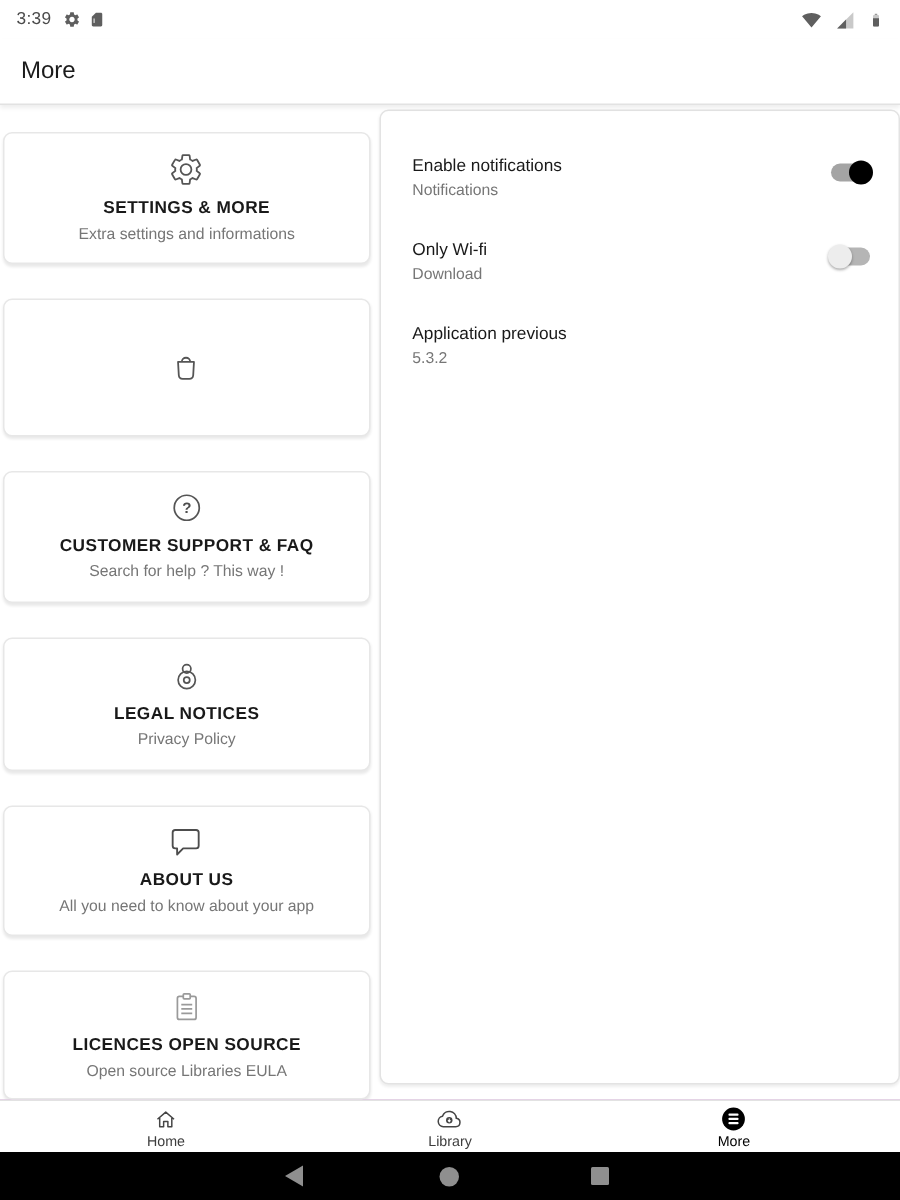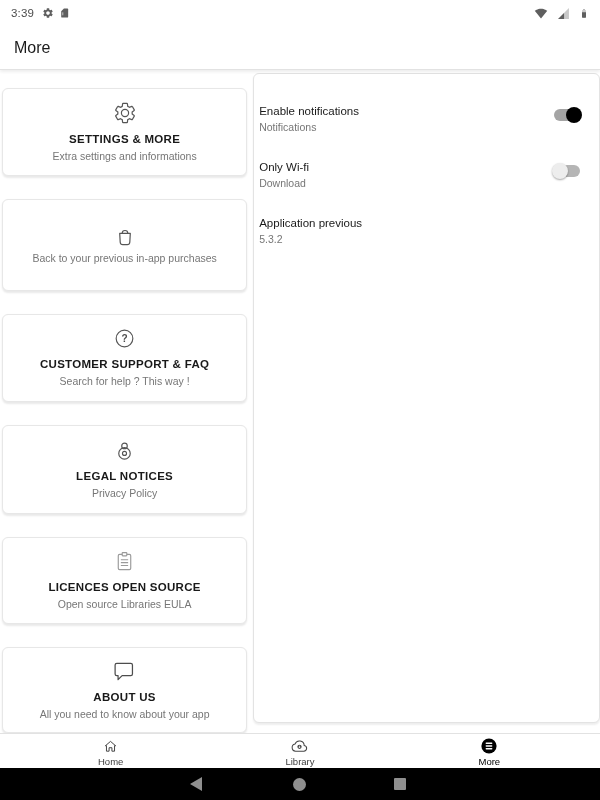--- a/index.html
+++ b/index.html
@@ -29,21 +29,21 @@
   .left-col .menu-card:nth-of-type(4){ height:93px; }
   .left-col .menu-card:nth-of-type(6){ height:90px; }
   .ci { display:inline-flex; }
   .mc-title { font-size:11.5px; font-weight:700; color:#191919; letter-spacing:.3px;
               margin-top:7px; line-height:1.3; max-width:182px; }
   .mc-sub { font-size:10.5px; color:#767676; margin-top:3px; line-height:1.25; }
 
   .settings-card { margin-left:6px; margin-top:3px; width:361px; height:650px;
                    background:#fff; border:1px solid #e3e3e3; border-radius:6px;
                    box-shadow:0 1.5px 2px rgba(0,0,0,.07);
-                   padding:31px 18px 0 5px; }
+                   padding:31px 18px 0 21px; }
   .set-row { display:flex; align-items:flex-start; margin-bottom:28px; }
   .set-title { font-size:11.5px; color:#191919; }
   .set-sub { font-size:10.5px; color:#767676; margin-top:4px; }
 
   
   .toggle { position:relative; width:28px; height:16px; margin-left:auto; margin-top:2px; cursor:pointer; flex:none; }
   .toggle .track { position:absolute; top:2px; left:1px; width:26px; height:12px; border-radius:6px; }
   .toggle .thumb { position:absolute; top:0; width:16px; height:16px; border-radius:50%; }
   .toggle.on .track { background:#a4a4a4; }
   .toggle.on .thumb { right:-1px; background:#000; }
@@ -127,21 +127,20 @@
         <span class="mc-sub">Extra settings and informations</span>
       </div>
 
       <div class="menu-card">
         <span class="ci">
           <svg width="24" height="24" viewBox="0 0 24 24">
               <path fill="none" stroke="#555" stroke-width="1.2" d="M9.2 8.3a2.8 2.8 0 0 1 5.6 0"></path>
               <path fill="none" stroke="#555" stroke-width="1.2" stroke-linejoin="round" d="M6.7 8.3h10.6l-.5 8.9a2.6 2.6 0 0 1-2.6 2.4H9.8a2.6 2.6 0 0 1-2.6-2.4z"></path>
             </svg>
         </span>
-        <span class="mc-sub">Back to your previous in-app purchases</span>
       </div>
 
       <div class="menu-card">
         <span class="ci">
           <svg width="23" height="23" viewBox="0 0 24 24">
               <circle cx="12" cy="12" r="8.7" fill="none" stroke="#555" stroke-width="1.2"></circle>
               <text x="12" y="15.7" font-size="10.5" text-anchor="middle" fill="#4d4d4d" font-family="Liberation Sans, sans-serif" font-weight="600">?</text>
             </svg>
         </span>
         <span class="mc-title">CUSTOMER SUPPORT &amp; FAQ</span>
@@ -156,37 +155,37 @@
               <circle cx="12" cy="15" r="2.1" fill="none" stroke="#555" stroke-width="1.2"></circle>
             </svg>
         </span>
         <span class="mc-title">LEGAL NOTICES</span>
         <span class="mc-sub">Privacy Policy</span>
       </div>
 
       <div class="menu-card">
         <span class="ci">
           <svg width="23" height="23" viewBox="0 0 24 24">
+              <path fill="none" stroke="#4d4d4d" stroke-width="1.3" stroke-linejoin="round" d="M20 3.5H5.5c-1 0-1.8.8-1.8 1.8v9.2c0 1 .8 1.8 1.8 1.8h1.3v4.2l4.2-4.2H20c1 0 1.8-.8 1.8-1.8V5.3c0-1-.8-1.8-1.8-1.8z" transform="translate(-1.5,0)"></path>
+            </svg>
+        </span>
+        <span class="mc-title">ABOUT US</span>
+        <span class="mc-sub">All you need to know about your app</span>
+      </div>
+
+      <div class="menu-card">
+        <span class="ci">
+          <svg width="23" height="23" viewBox="0 0 24 24">
               <rect x="5.5" y="4.5" width="13" height="16" rx="1.4" fill="none" stroke="#9a9a9a" stroke-width="1.2"></rect>
               <rect x="9.6" y="2.7" width="4.8" height="3.4" rx="0.6" fill="#fff" stroke="#9a9a9a" stroke-width="1.2"></rect>
               <path stroke="#9a9a9a" stroke-width="1.2" d="M8.2 10.2h7.6M8.2 13.2h7.6M8.2 16.2h7.6"></path>
             </svg>
         </span>
         <span class="mc-title">LICENCES OPEN SOURCE</span>
         <span class="mc-sub">Open source Libraries EULA</span>
-      </div>
-
-      <div class="menu-card">
-        <span class="ci">
-          <svg width="23" height="23" viewBox="0 0 24 24">
-              <path fill="none" stroke="#4d4d4d" stroke-width="1.3" stroke-linejoin="round" d="M20 3.5H5.5c-1 0-1.8.8-1.8 1.8v9.2c0 1 .8 1.8 1.8 1.8h1.3v4.2l4.2-4.2H20c1 0 1.8-.8 1.8-1.8V5.3c0-1-.8-1.8-1.8-1.8z" transform="translate(-1.5,0)"></path>
-            </svg>
-        </span>
-        <span class="mc-title">ABOUT US</span>
-        <span class="mc-sub">All you need to know about your app</span>
       </div>
 
     </div>
 
     <div class="settings-card">
 
       <div class="set-row">
         <div class="set-text">
           <div class="set-title">Enable notifications</div>
           <div class="set-sub">Notifications</div>

